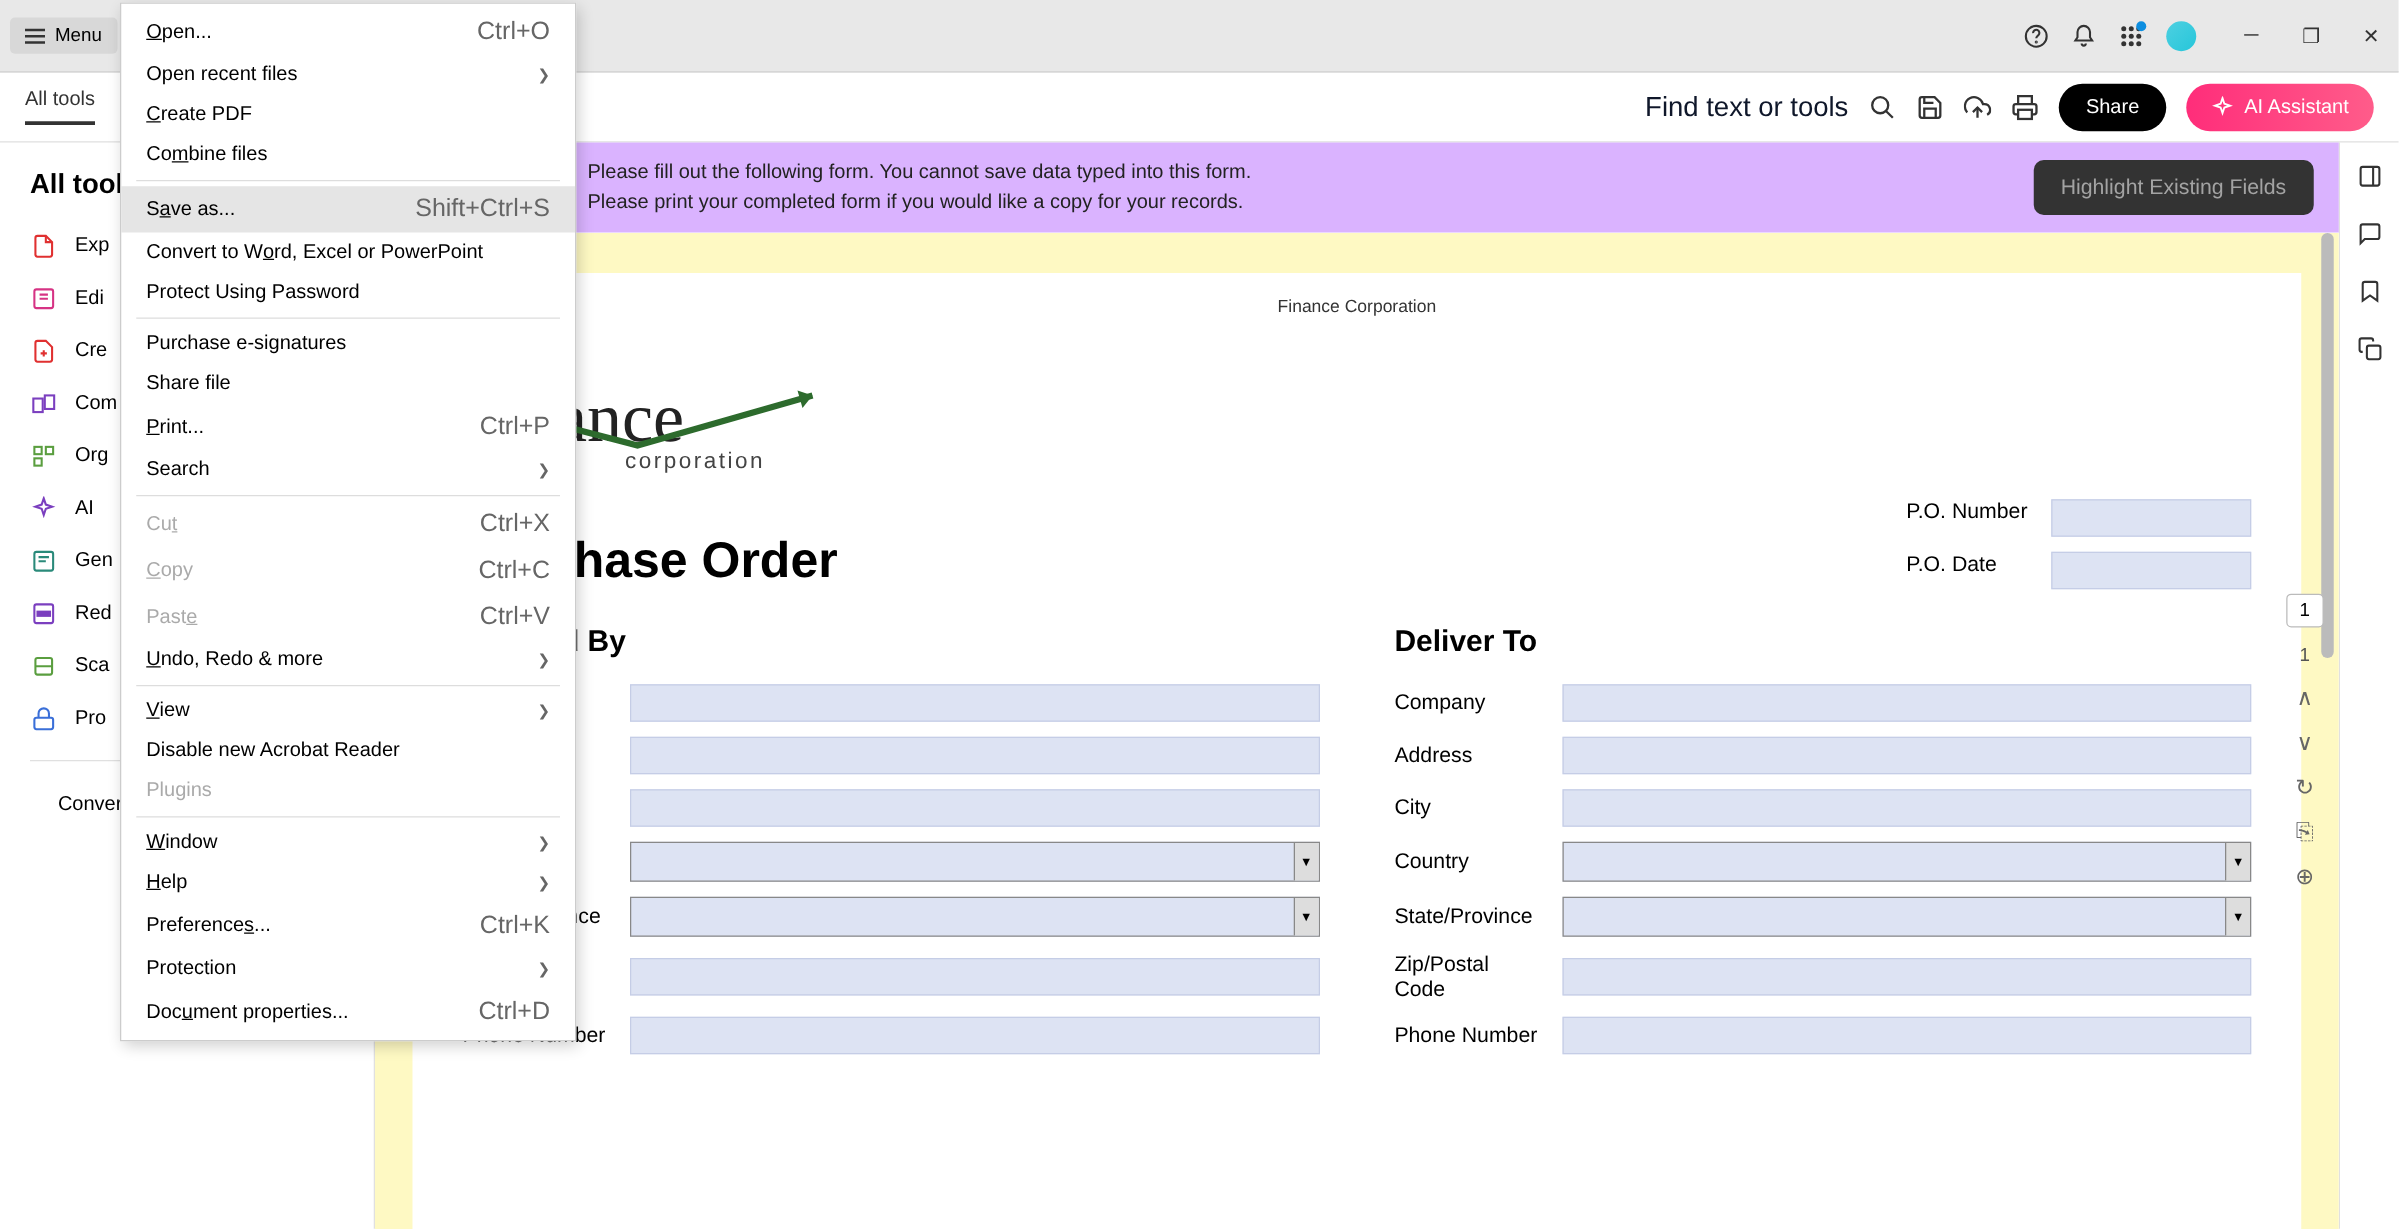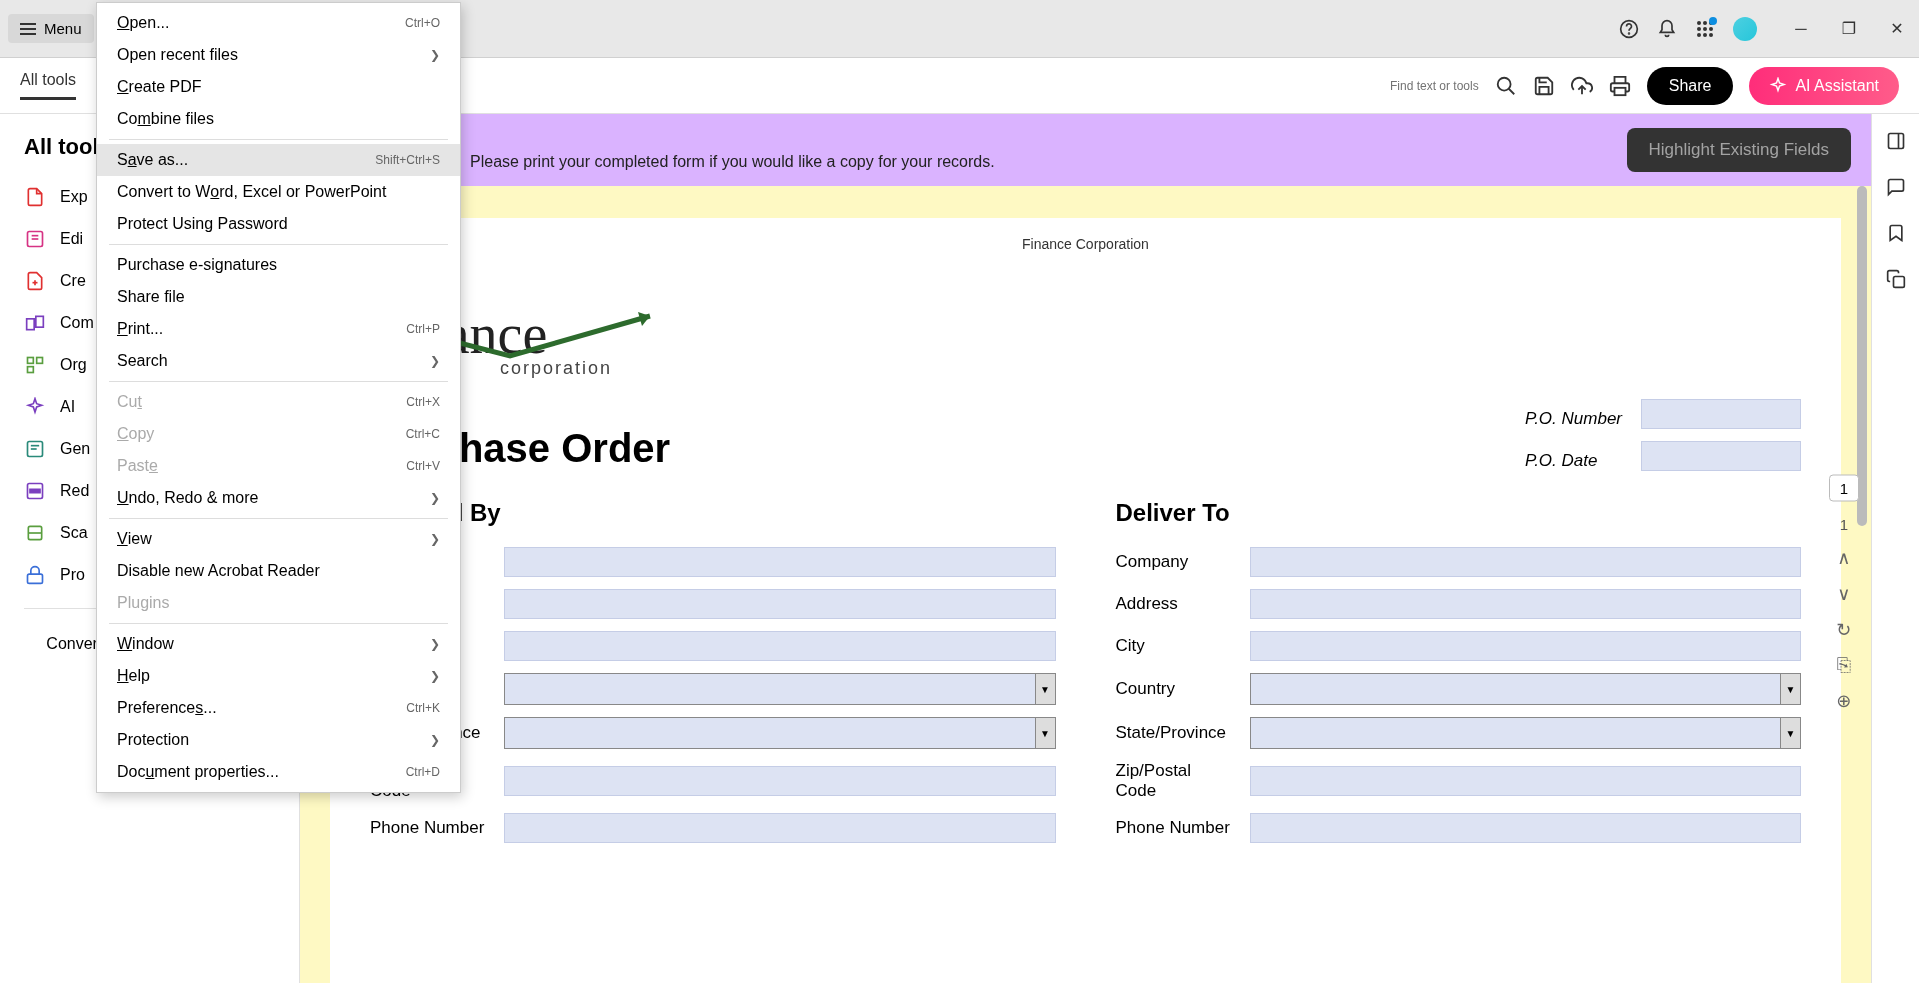--- a/index.html
+++ b/index.html
@@ -17,21 +17,21 @@
 .avatar { width: 24px; height: 24px; border-radius: 50%; background: linear-gradient(135deg, #4dd0e1, #26c6da); }
 .win-controls { display: flex; gap: 20px; margin-left: 12px; }
 .win-btn { width: 28px; height: 28px; display: flex; align-items: center; justify-content: center; cursor: pointer; font-size: 16px; color: #333; }
 
 
 .toolbar { height: 56px; display: flex; align-items: center; padding: 0 20px; border-bottom: 1px solid #e0e0e0; }
 .tabs { display: flex; gap: 30px; }
 .tab { font-size: 16px; color: #333; padding-bottom: 8px; cursor: pointer; }
 .tab.active { border-bottom: 3px solid #333; font-weight: 500; }
 .toolbar-right { margin-left: auto; display: flex; align-items: center; gap: 16px; }
-.search-text { font-size: 12px; color: #737373; }
+.search-text { font-size: 22px; color: #0f172a; }
 .tool-icon { width: 22px; height: 22px; display: flex; align-items: center; justify-content: center; cursor: pointer; color: #333; }
 .share-btn { background: #000; color: #fff; padding: 10px 22px; border-radius: 24px; font-size: 16px; cursor: pointer; }
 .ai-btn { background: linear-gradient(90deg, #ff2d7a, #ff5c8a); color: #fff; padding: 10px 20px; border-radius: 24px; font-size: 16px; cursor: pointer; display: flex; align-items: center; gap: 8px; }
 
 
 .main { display: flex; height: calc(983px - 97px); }
 .sidebar { width: 300px; border-right: 1px solid #e0e0e0; padding: 12px 0; overflow: hidden; }
 .sidebar-title { font-size: 22px; font-weight: 700; padding: 8px 24px 16px; }
 .sidebar-item { display: flex; align-items: center; gap: 14px; padding: 10px 24px; font-size: 16px; cursor: pointer; }
 .sb-icon { width: 22px; height: 22px; display: flex; align-items: center; justify-content: center; }
@@ -46,21 +46,21 @@
 .doc-area { flex: 1; background: #fef9c3; overflow: auto; padding: 32px 30px; position: relative; }
 .page { background: #fff; width: 100%; min-height: 820px; padding: 18px 40px; position: relative; }
 .page-header { text-align: center; font-size: 14px; color: #333; margin-bottom: 50px; }
 .logo { margin-bottom: 20px; }
 .logo-text { font-family: Georgia, serif; font-size: 56px; color: #222; }
 .logo-sub { font-size: 18px; letter-spacing: 2px; color: #444; margin-left: 130px; margin-top: -8px; }
 .logo-arrow { position: absolute; left: 60px; top: 90px; }
 .po-section { display: flex; justify-content: space-between; align-items: flex-end; margin-bottom: 28px; }
 .po-title { font-size: 40px; font-weight: 700; }
 .po-fields { display: flex; flex-direction: column; gap: 12px; }
-.po-field { display: flex; align-items: flex-end; gap: 16px; font-style: italic; }
+.po-field { display: flex; align-items: flex-start; gap: 16px; }
 .po-field label { font-size: 17px; width: 100px; }
 .po-field .field-box { width: 160px; height: 30px; background: #dde3f3; border: 1px solid #c5cde6; }
 
 .columns { display: flex; gap: 60px; }
 .col { flex: 1; }
 .col-title { font-size: 24px; font-weight: 700; margin-bottom: 20px; }
 .form-row { display: flex; align-items: center; gap: 14px; margin-bottom: 12px; }
 .form-row label { font-size: 17px; width: 120px; }
 .form-row .field-box { flex: 1; height: 30px; background: #dde3f3; border: 1px solid #c5cde6; }
 .form-row .select-box { flex: 1; height: 32px; background: #dde3f3; border: 1px solid #888; position: relative; }
@@ -75,21 +75,21 @@
 .nav-arrow { cursor: pointer; color: #666; font-size: 18px; }
 
 .scrollbar-v { position: absolute; right: 4px; top: 0; width: 10px; height: 340px; background: #bbb; border-radius: 5px; }
 
 
 .dropdown { position: absolute; left: 96px; top: 2px; width: 365px; background: #fff; border: 1px solid #ccc; box-shadow: 2px 4px 12px rgba(0,0,0,0.2); z-index: 1000; padding: 4px 0; }
 .dd-item { display: flex; align-items: center; justify-content: space-between; padding: 7px 20px; font-size: 16px; cursor: pointer; }
 .dd-item:hover, .dd-item.highlighted { background: #e5e5e5; }
 .dd-item.disabled { color: #aaa; cursor: default; }
 .dd-label { display: flex; align-items: center; }
-.dd-shortcut { color: #666; font-size: 12px; }
+.dd-shortcut { color: #666; font-size: 20px; }
 .dd-arrow { color: #666; font-size: 12px; }
 .dd-sep { border: none; border-top: 1px solid #ddd; margin: 4px 12px; }
 .underline-char { text-decoration: underline; }
 
 
 .ic-red { color: #e03030; }
 .ic-pink { color: #d63384; }
 .ic-purple { color: #7b3fbf; }
 .ic-green { color: #5a9e3f; }
 .ic-teal { color: #2a8a7a; }
@@ -285,21 +285,21 @@
           <span>Pro</span>
         </div>
       </div>
     <hr class="sidebar-divider">
     <div class="sidebar-footer">Convert, edit and e-sign PDF</div>
   </div>
 
   <div class="content">
     <div class="banner">
       <div class="banner-text">
-        <br>
+        <span>Please fill out the following form. You cannot save data typed into this form.</span><br>
         <span>Please print your completed form if you would like a copy for your records.</span>
       </div>
       <div class="highlight-btn">Highlight Existing Fields</div>
     </div>
 
     <div class="doc-area">
       <div class="scrollbar-v"></div>
       <div class="page">
         <div class="page-header">Finance Corporation</div>
         <div class="logo">

